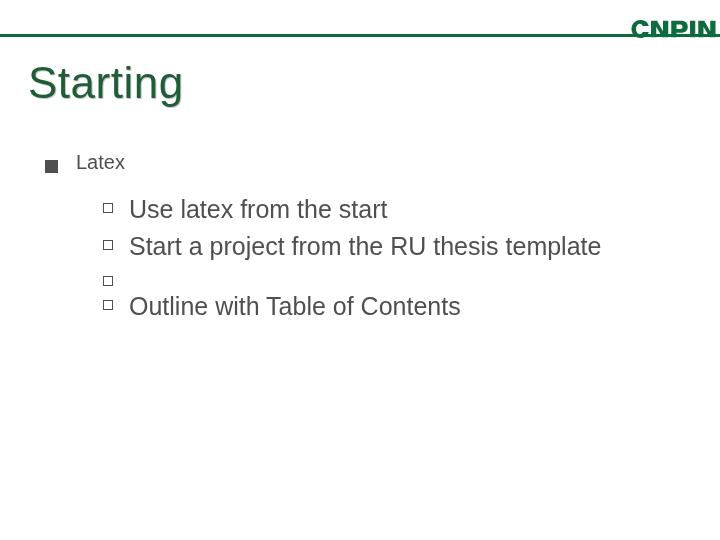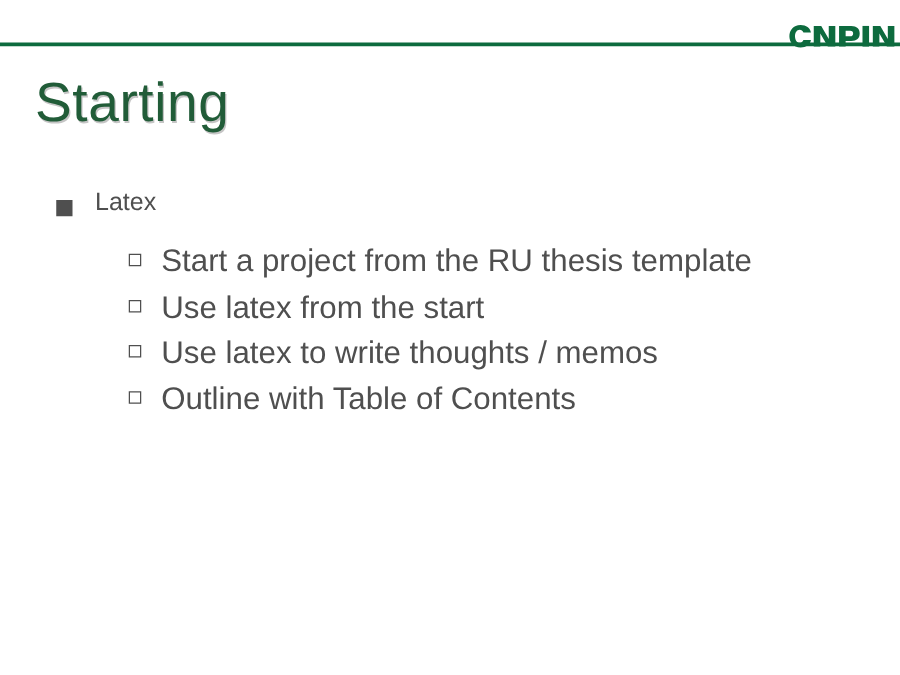--- a/index.html
+++ b/index.html
@@ -117,31 +117,30 @@
 
     <div class="level1">
       <div class="bullet"></div>
       <div class="text">Latex</div>
     </div>
 
     <div class="sublist">
 
       <div class="level2">
         <div class="bullet"></div>
+        <div class="text">Use latex from the start</div>
+      </div>
+
+      <div class="level2">
+        <div class="bullet"></div>
         <div class="text">Start a project from the RU thesis template</div>
       </div>
 
       <div class="level2">
         <div class="bullet"></div>
-        <div class="text">Use latex from the start</div>
-      </div>
-
-      <div class="level2">
-        <div class="bullet"></div>
-        <div class="text">Use latex to write thoughts / memos</div>
       </div>
 
       <div class="level2">
         <div class="bullet"></div>
         <div class="text">Outline with Table of Contents</div>
       </div>
 
 
     </div>
 

